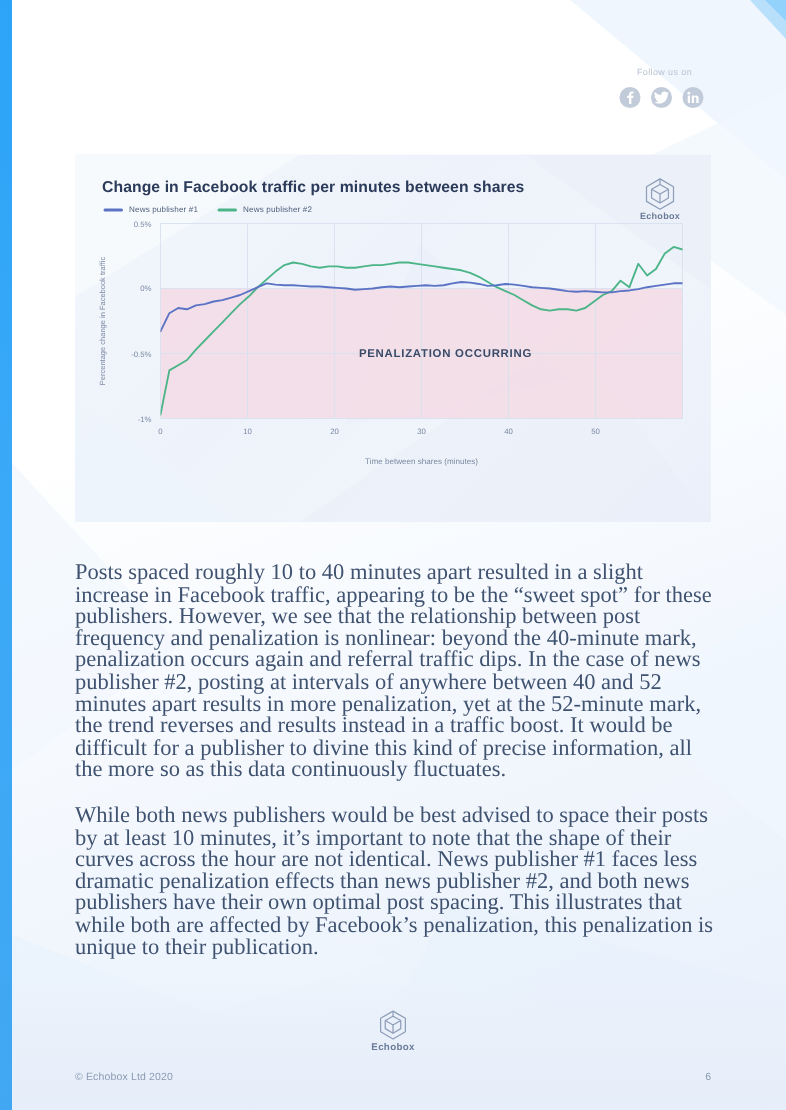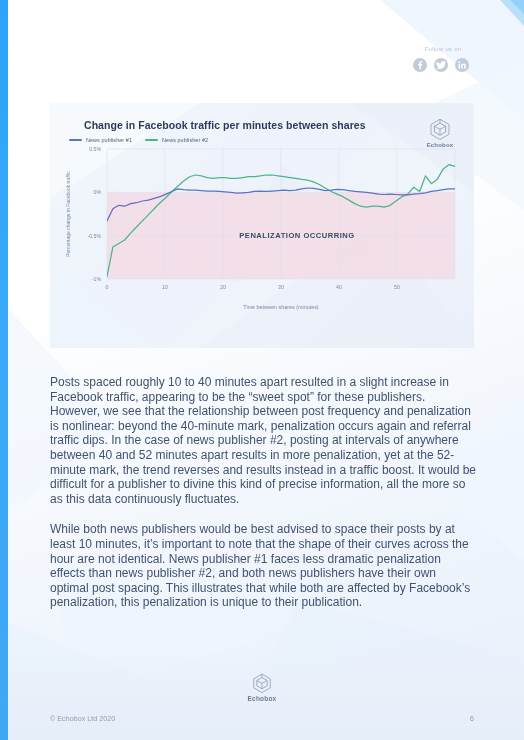--- a/index.html
+++ b/index.html
@@ -49,21 +49,20 @@
   #chart-card{
     position:absolute;left:50px;top:103px;width:424px;height:245px;z-index:8;
     background:linear-gradient(135deg,#f2f6fc 0%,#eef3fb 40%,#f0f4fb 70%,#eaf0fa 100%);
     overflow:hidden;
   }
   #chart-card .cardpoly{position:absolute;inset:0;}
   #chart-title{
     position:absolute;left:18px;top:16px;
     font-size:10.5px;font-weight:bold;color:#2c3b5a;letter-spacing:.05px;
     white-space:nowrap;
-    margin-left:16px;
   }
   #legend{
     position:absolute;left:19px;top:34px;display:flex;gap:13px;align-items:center;
   }
   .lg{display:flex;align-items:center;gap:4px;}
   .lg .swatch{display:block;width:13px;height:2px;border-radius:1px;}
   .lg .ltxt{font-size:5.4px;color:#4d5d79;white-space:nowrap;letter-spacing:.1px;}
 
   #card-logo{
     position:absolute;right:13px;top:14px;text-align:center;width:42px;
@@ -74,22 +73,23 @@
 
   #plot-wrap{position:absolute;left:0;top:36px;width:424px;height:185px;}
   #plot-svg{display:block;}
 
   
   #article{
     position:absolute;left:50px;top:375px;width:428px;z-index:8;
   }
   #article p{
     margin:0 0 16px 0;
-    font-size:12px;line-height:14.6px;color:#3f5270;
+    font-size:15px;line-height:14.6px;color:#3f5270;
     text-align:left;
+    font-family:Liberation Serif, serif;
   }
 
   
   #footer-band{
     position:absolute;left:0;bottom:0;width:524px;height:90px;z-index:6;
     background:linear-gradient(180deg,rgba(232,240,251,0) 0%,#e9f0fa 45%,#e6eefa 100%);
   }
   #footer-logo{
     position:absolute;left:0;right:0;bottom:38px;text-align:center;z-index:9;
   }

